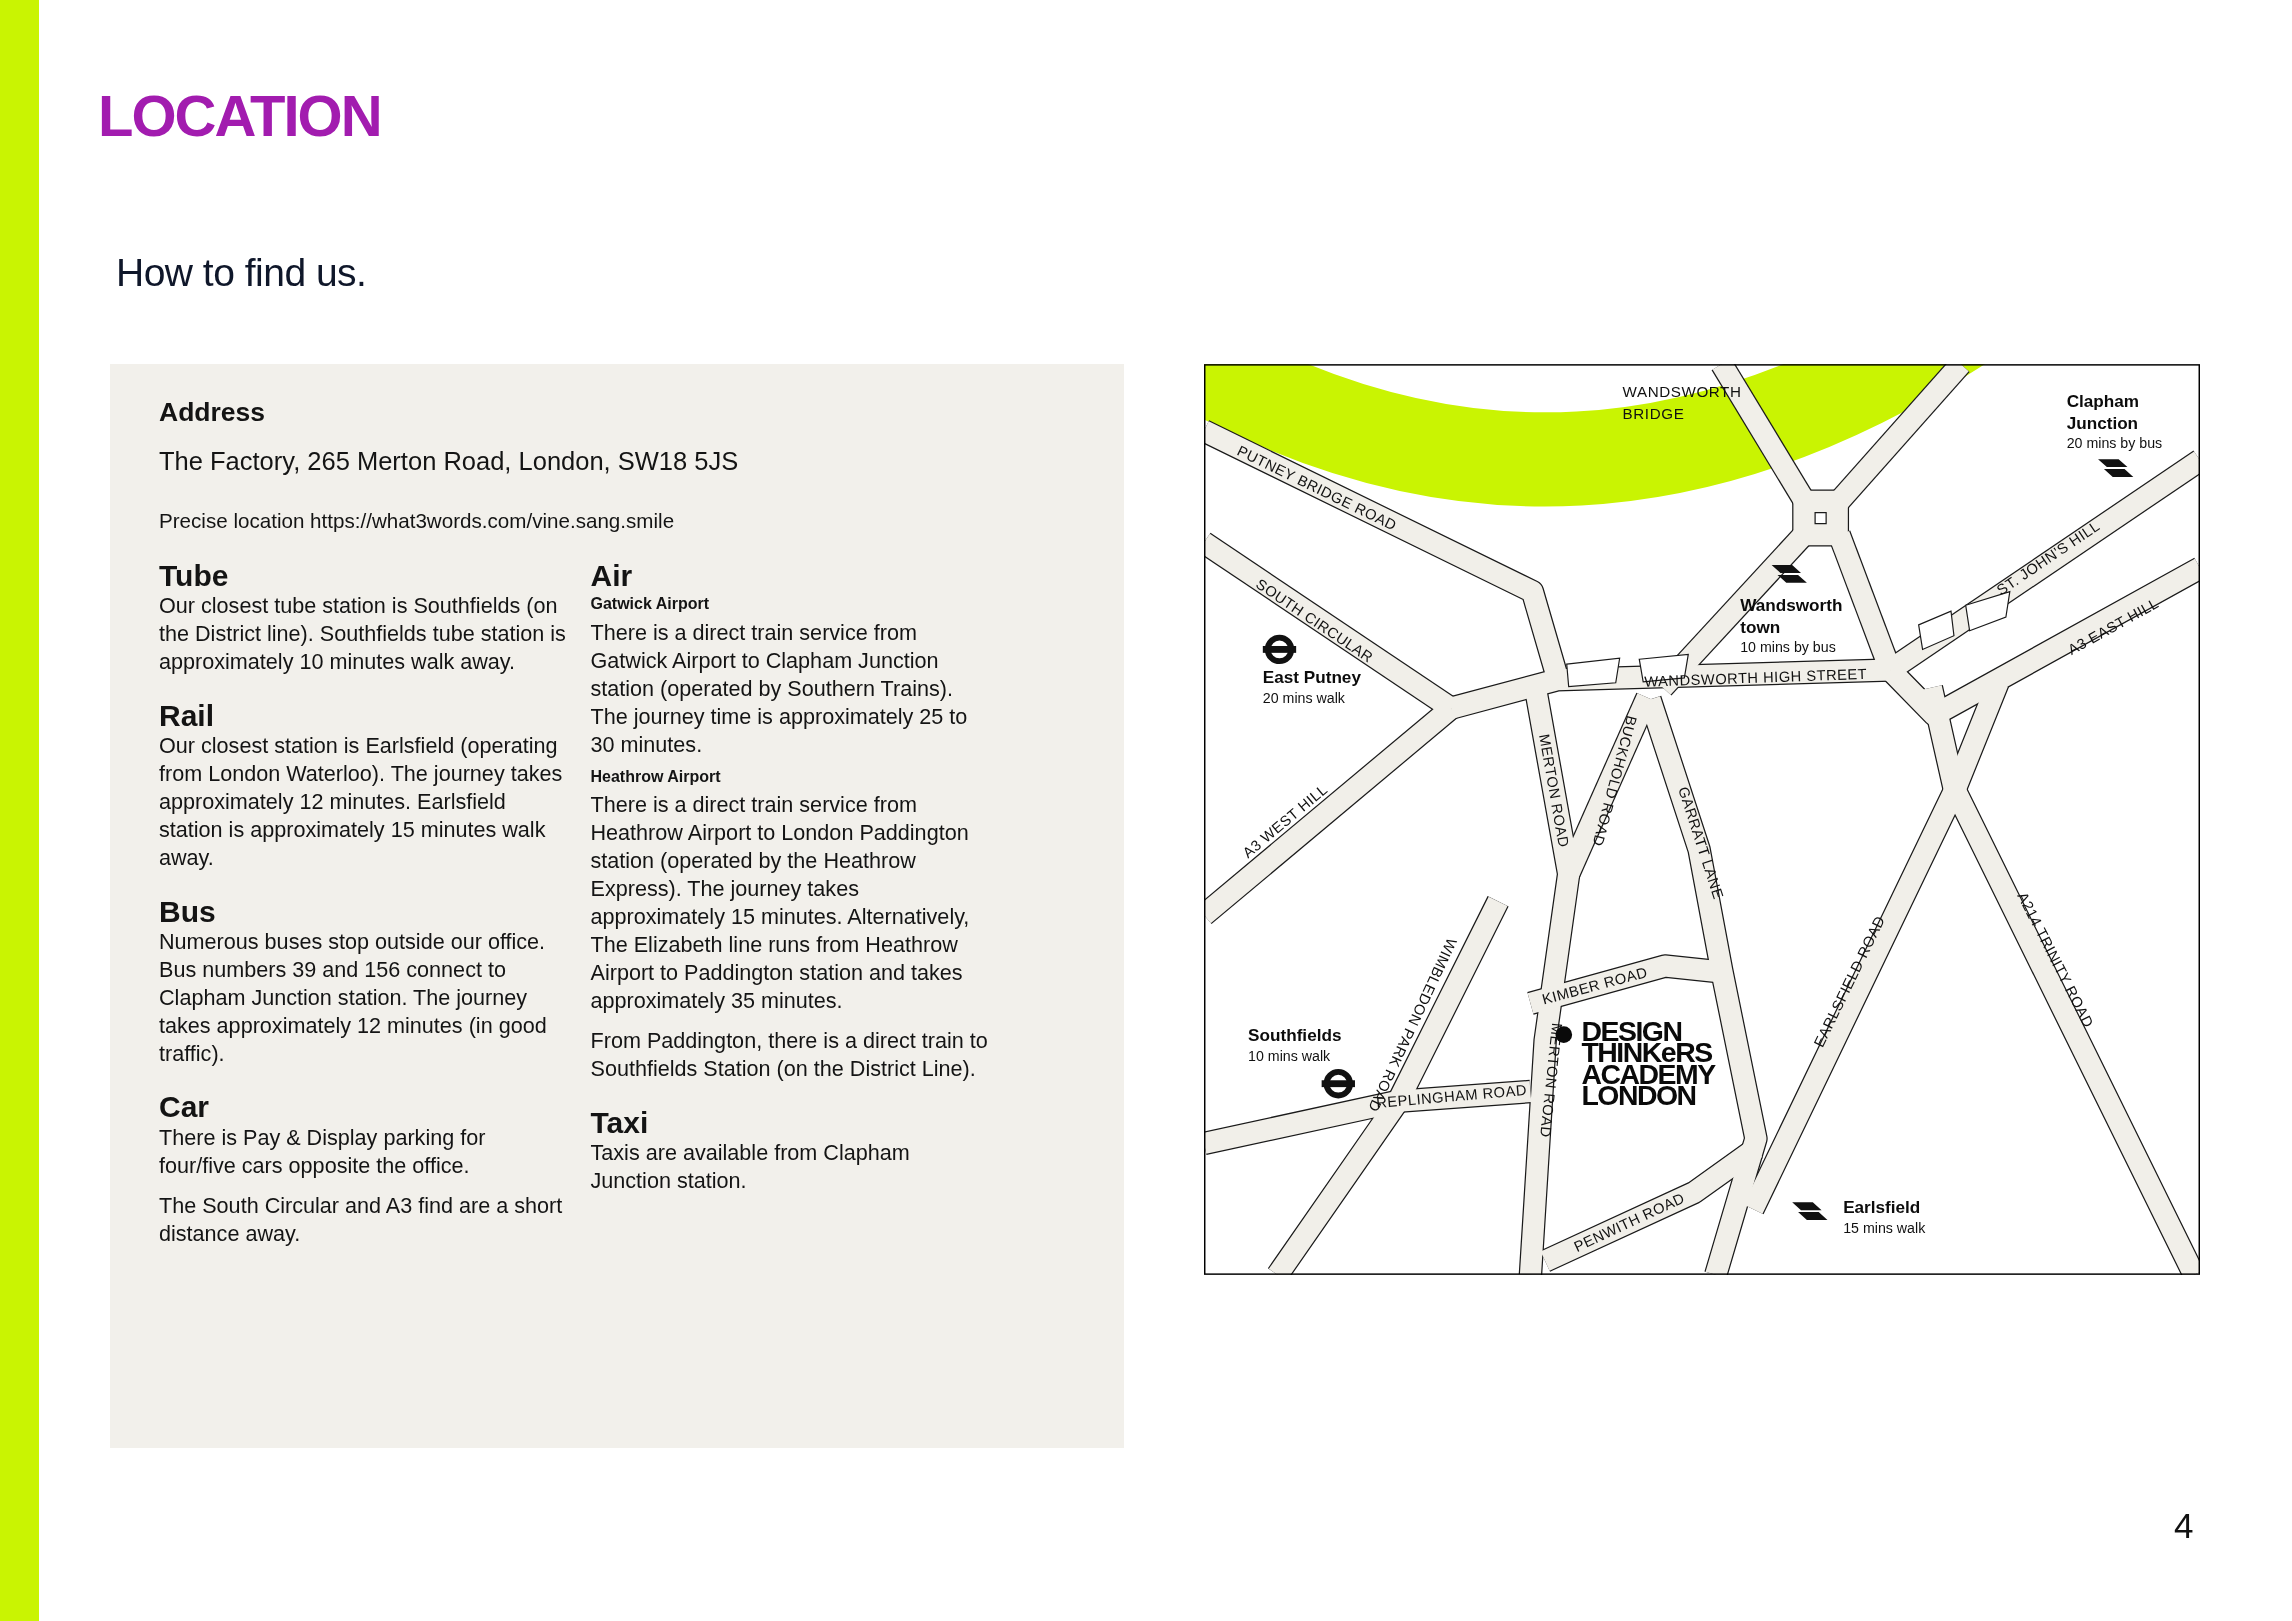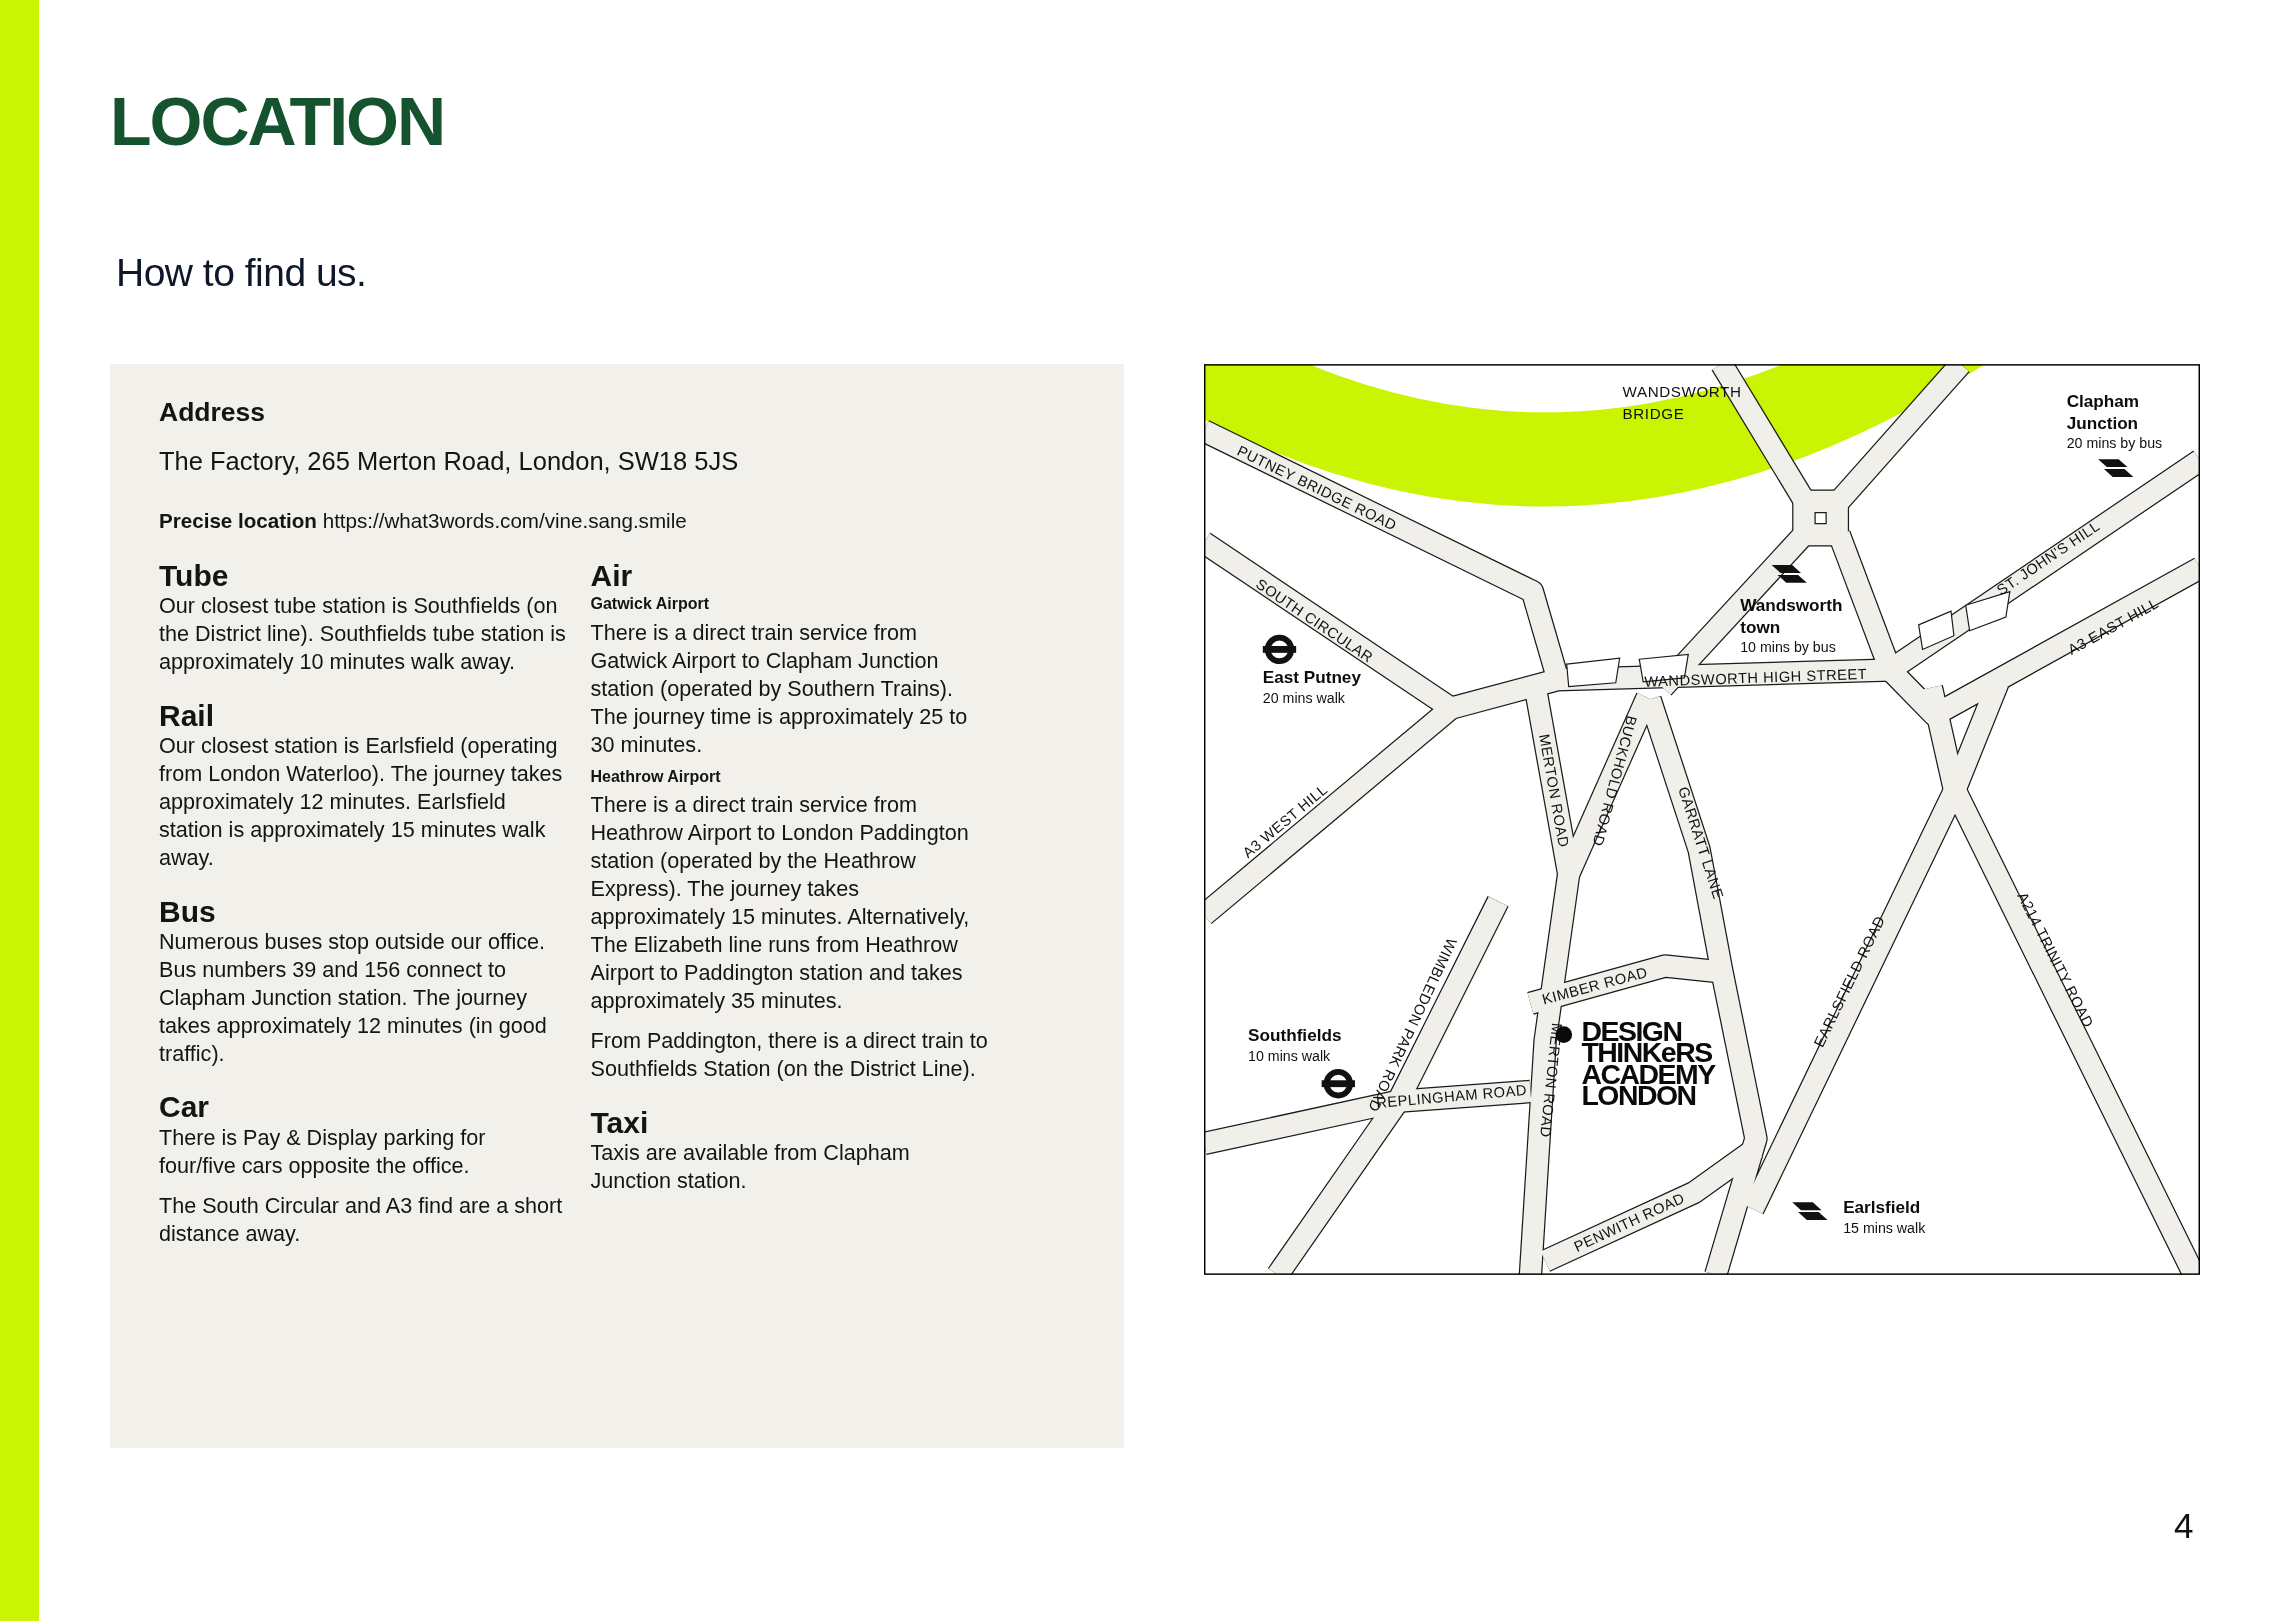--- a/index.html
+++ b/index.html
@@ -5,27 +5,27 @@
   :root{
     --accent:#C9F402;
     --panel_bg:#F2F0EB;
     --road_fill:#F1EFE9;
     --ink:#141414;
   }
   *{box-sizing:border-box;margin:0;padding:0}
   body{background:#ffffff;font-family:"Liberation Sans",sans-serif;color:var(--ink);}
   .page{position:relative;width:2293px;height:1621px;background:#fff;overflow:hidden;}
   .accent-bar{position:absolute;left:0;top:0;width:39px;height:1621px;background:var(--accent);}
-  .page-title{position:absolute;left:110px;top:82px;font-size:68px;font-weight:800;letter-spacing:-2px;color:#14532d;}
+  .page-title{position:absolute;left:98px;top:82px;font-size:58px;font-weight:800;letter-spacing:-2px;color:#a21caf;}
   .page-subtitle{position:absolute;left:116px;top:251px;font-size:39px;font-weight:400;letter-spacing:-0.5px;color:#0f172a;}
   .panel{position:absolute;left:110px;top:364px;width:1014px;height:1084px;background:var(--panel_bg);padding:33px 0 0 49px;}
   .addr-heading{font-size:26.5px;font-weight:700;line-height:31px;}
   .addr-line{font-size:25.5px;font-weight:400;margin-top:17.6px;line-height:31px;}
   .precise{font-size:20.6px;margin-top:31px;line-height:25.5px;}
-  .precise .b{font-weight:700;}
+  .precise .b{font-weight:400;}
   .precise a{color:var(--ink);text-decoration:none;}
   .cols{display:flex;margin-top:29px;}
   .col-left{width:407px;margin-right:24.5px;}
   .col-right{width:404px;}
   .sec{margin-top:25.5px;}
   .sec:first-child{margin-top:0;}
   .sec-h{font-size:30px;font-weight:700;line-height:27.4px;margin-bottom:2.9px;}
   .sub-h{font-size:16px;font-weight:700;line-height:24.5px;margin-bottom:2px;}
   .sub-h.mt{margin-top:6px;}
   .sec p{font-size:21.6px;line-height:28px;font-weight:400;}

